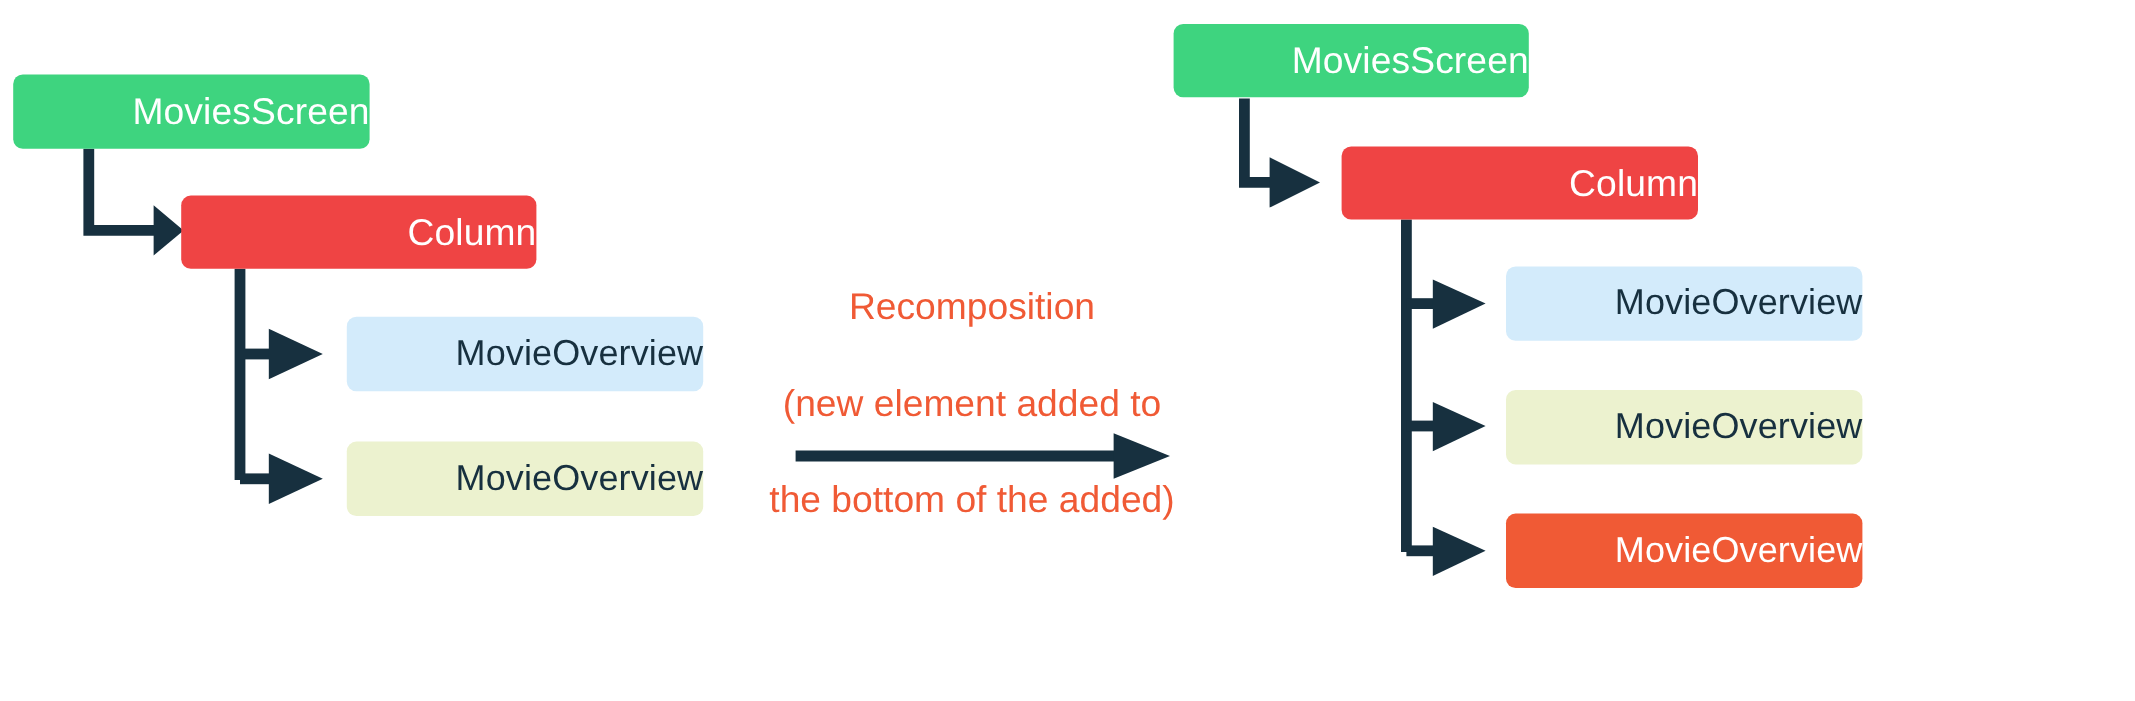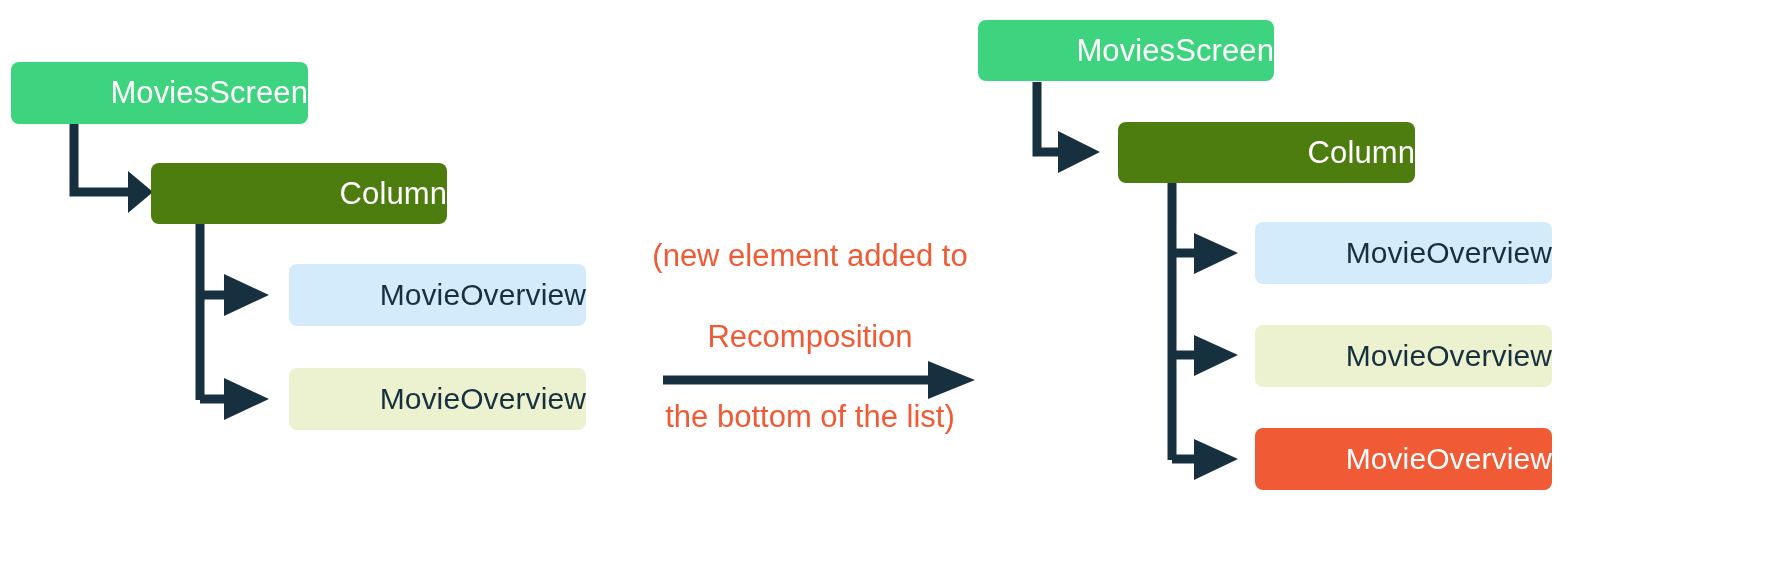--- a/index.html
+++ b/index.html
@@ -17,21 +17,21 @@
     display:flex;align-items:center;justify-content:flex-end;
     border-radius:8px;
     box-sizing:border-box;
     white-space:nowrap;
     letter-spacing:.1px;
   }
   .node-label{pointer-events:none;}
 
   
   .c-screen{background:#3ed47f;color:#ffffff;}
-  .c-column{background:#4d7c0f;color:#ffffff;}
+  .c-column{background:#ef4444;color:#ffffff;}
   .c-leaf-blue{background:#d3ebfb;color:#17303f;}
   .c-leaf-olive{background:#ecf2cf;color:#17303f;}
   .c-leaf-orange{background:#f05a35;color:#ffffff;}
 
   svg.connectors{position:absolute;left:0;top:0;width:1779px;height:584px;overflow:visible;}
   .conn{fill:none;stroke:#17303f;}
   .head{fill:#17303f;}
 
   .caption{
     position:absolute;
@@ -87,23 +87,23 @@
 
   <div class="node c-leaf-blue" style="left:289px;top:264px;width:297px;height:62px;font-size:30px;">
     <span class="node-label">MovieOverview</span>
   </div>
 
   <div class="node c-leaf-olive" style="left:289px;top:368px;width:297px;height:62px;font-size:30px;">
     <span class="node-label">MovieOverview</span>
   </div>
 
   <div class="caption" style="left:620px;top:196px;width:380px;font-size:31px;">
+    <div>Recomposition</div>
     <div>(new element added to</div>
-    <div>Recomposition</div>
-    <div>the bottom of the list)</div>
+    <div>the bottom of the added)</div>
   </div>
 
   <div class="node c-screen" style="left:978px;top:20px;width:296px;height:61px;font-size:31px;">
     <span class="node-label">MoviesScreen</span>
   </div>
 
   <div class="node c-column" style="left:1118px;top:122px;width:297px;height:61px;font-size:31px;">
     <span class="node-label">Column</span>
   </div>
 

